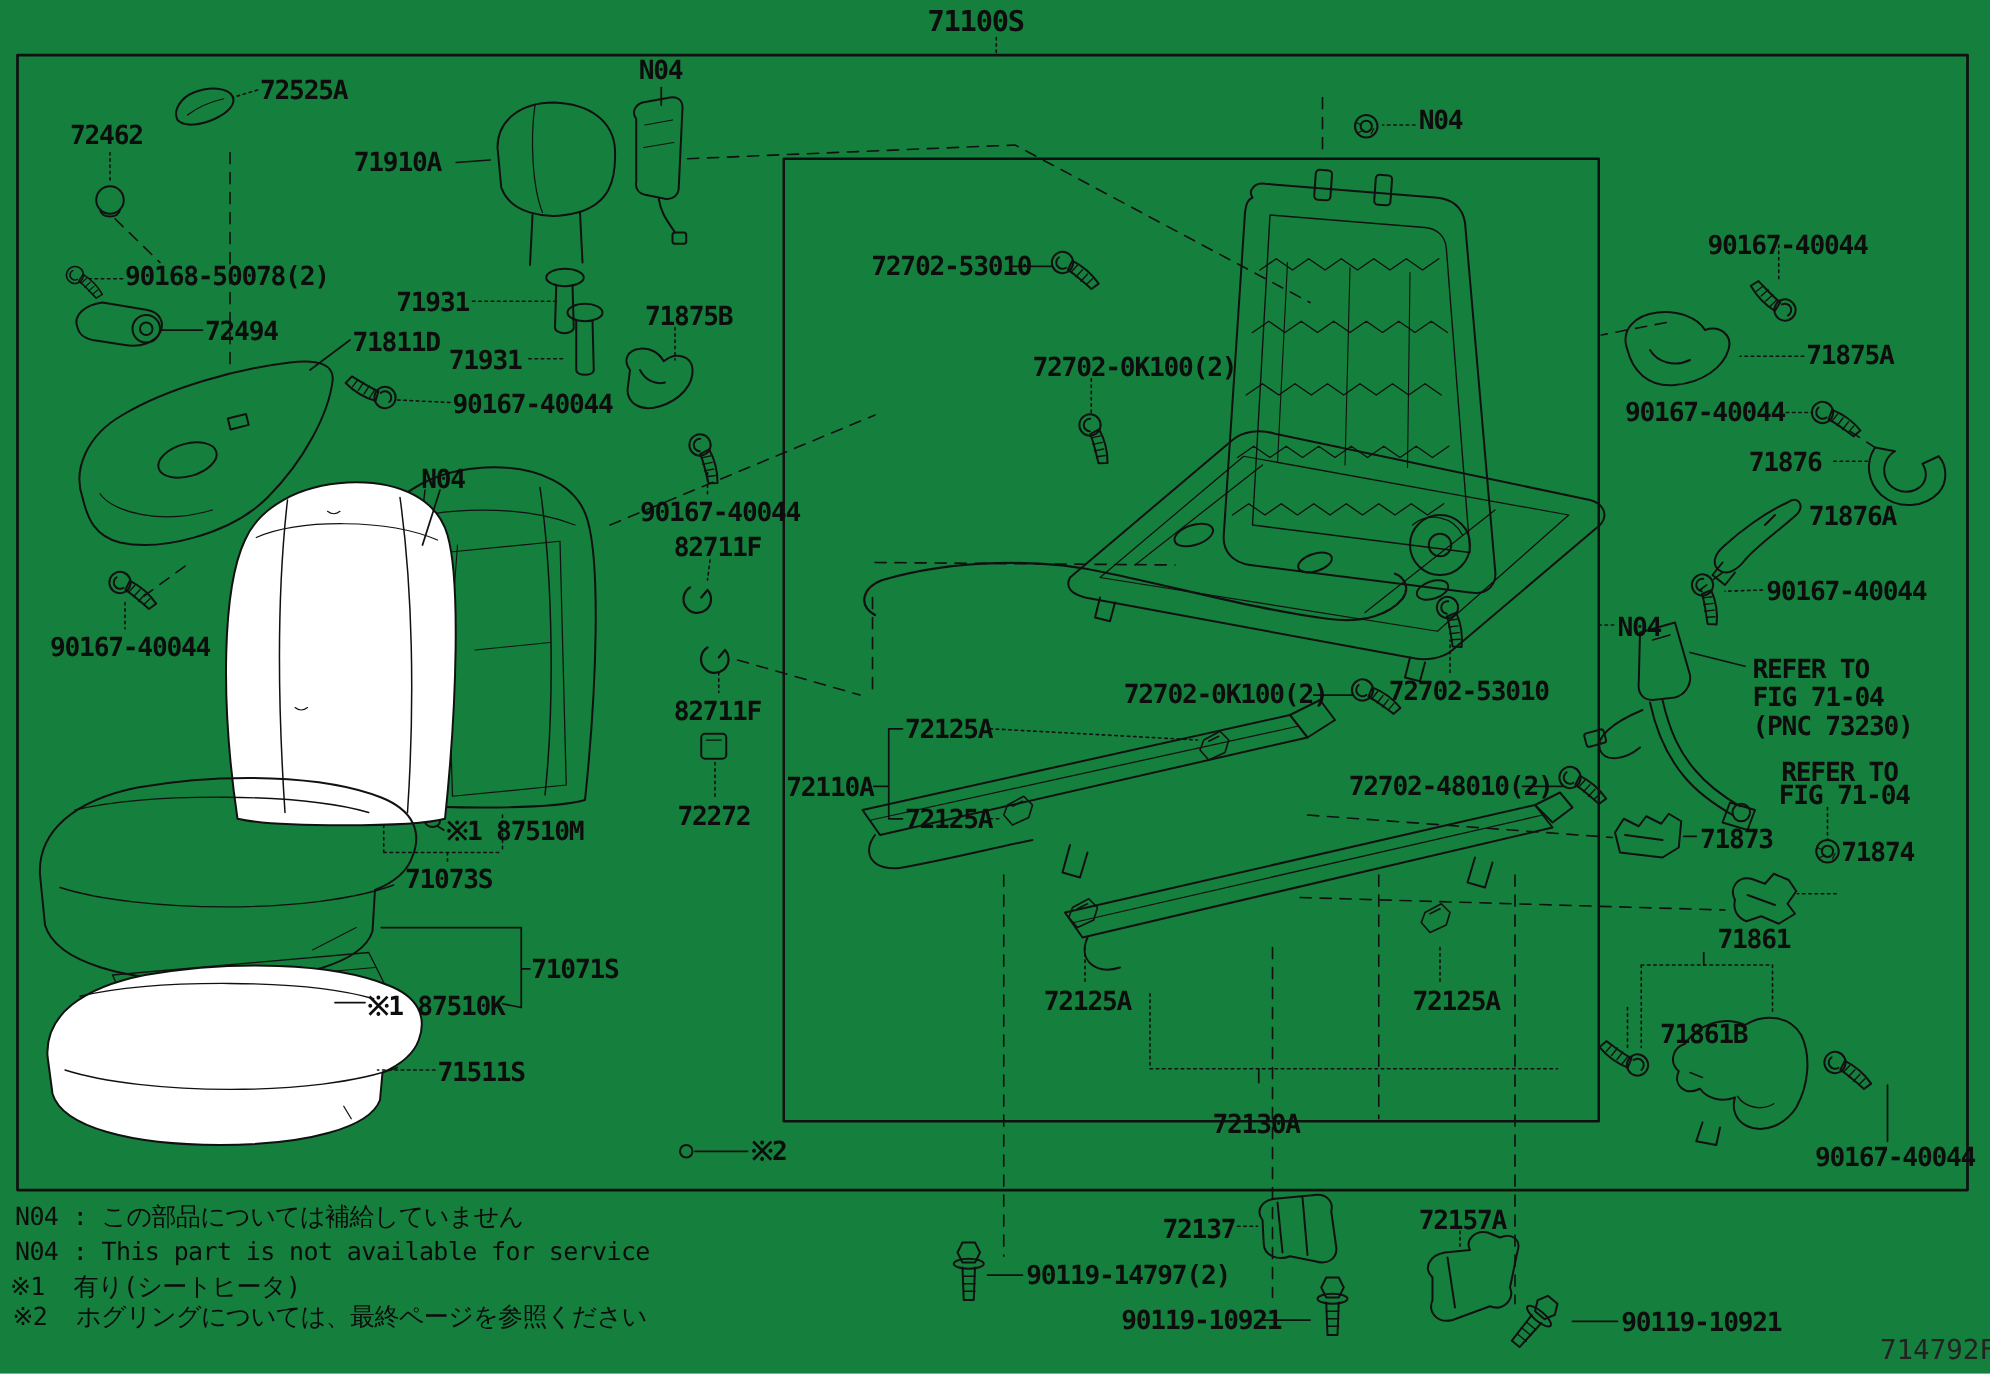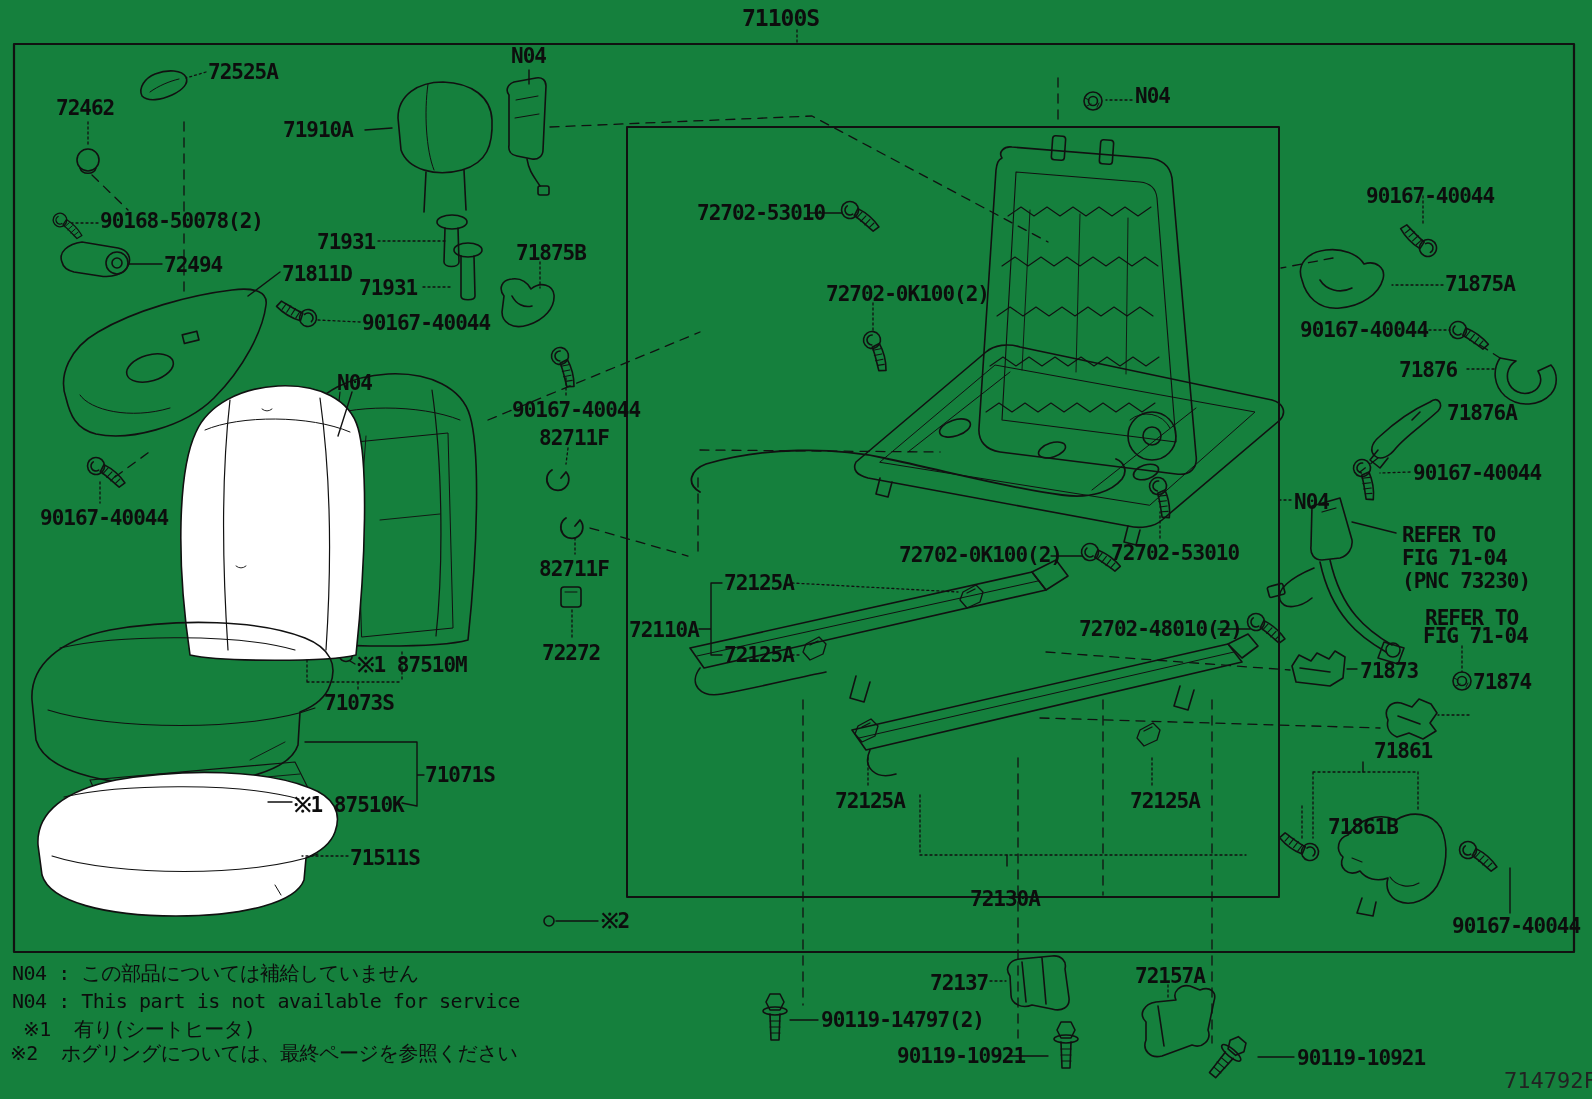--- a/index.html
+++ b/index.html
@@ -360,16 +360,16 @@
       <div class="part-label" style="left: 1452px; top: 916px;">90167-40044</div>
       <div class="part-label" style="left: 930px; top: 973px;">72137</div>
       <div class="part-label" style="left: 1135px; top: 966px;">72157A</div>
       <div class="part-label" style="left: 821px; top: 1010px;">90119-14797(2)</div>
       <div class="part-label" style="left: 897px; top: 1046px;">90119-10921</div>
       <div class="part-label" style="left: 1297px; top: 1048px;">90119-10921</div>
     </div>
 
   <div class="note" style="left:12px;top:962px">N04 : この部品については補給していません</div>
   <div class="note" style="left:12px;top:990px">N04 : This part is not available for service</div>
-  <div class="note" style="left:23px;top:1018px">※1  有り(シートヒータ)</div>
+  <div class="note" style="left:8px;top:1018px">※1  有り(シートヒータ)</div>
   <div class="note" style="left:10px;top:1042px">※2  ホグリングについては、最終ページを参照ください</div>
 
 </div>
 
 </body></html>

